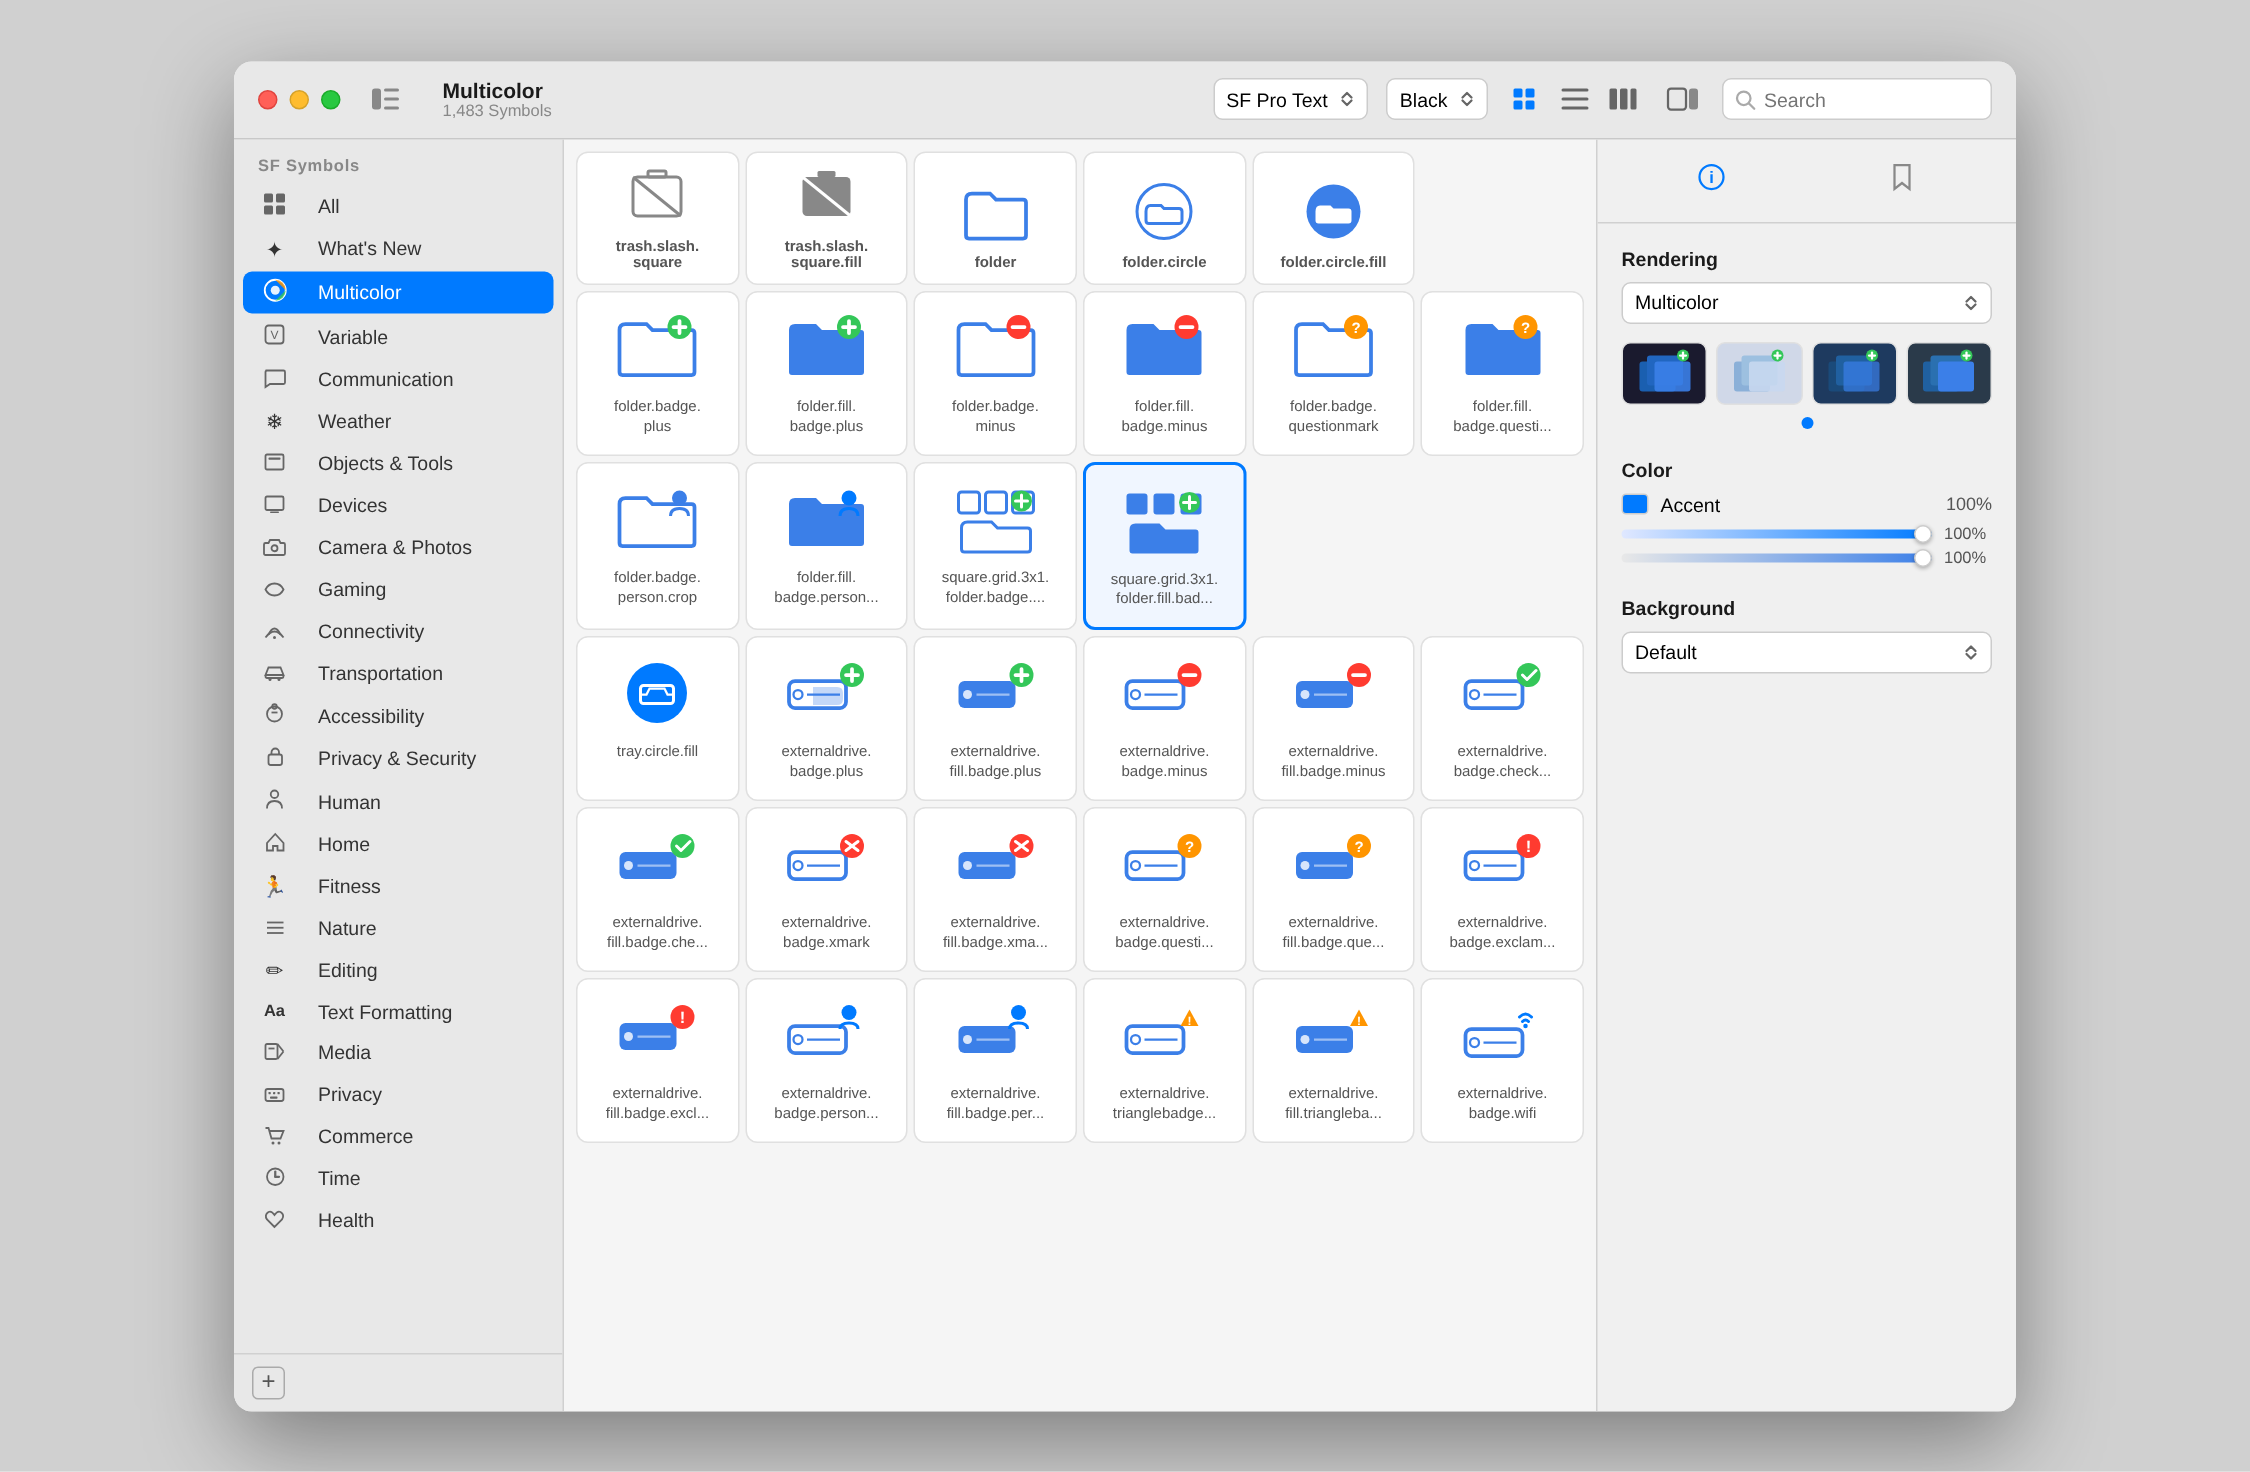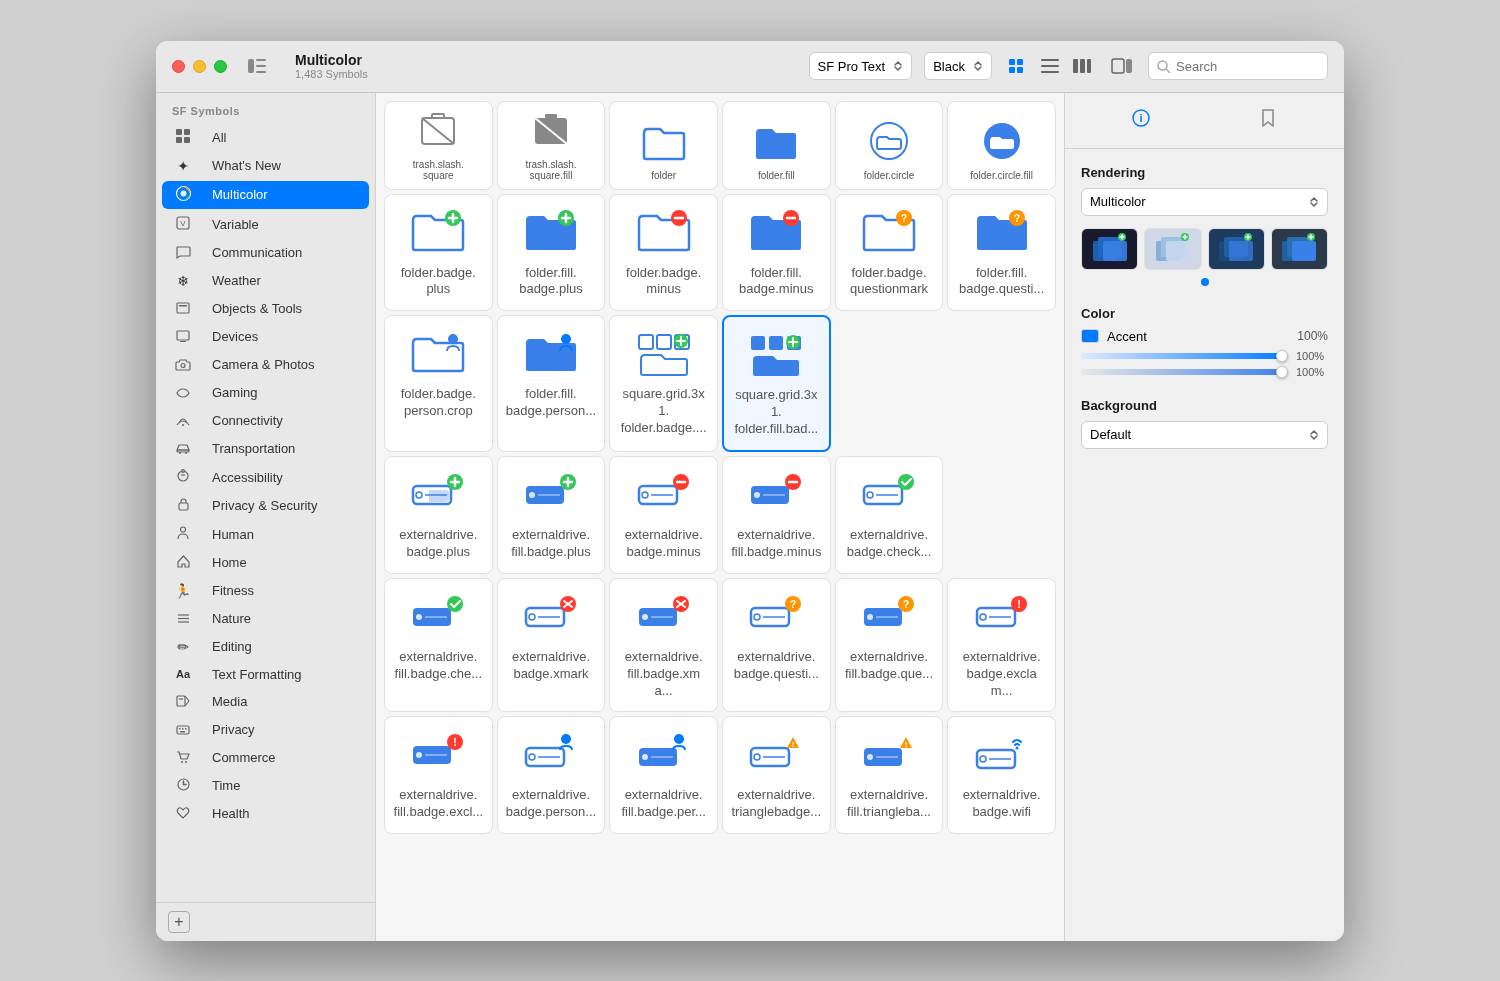--- a/index.html
+++ b/index.html
@@ -225,21 +225,21 @@
       background: #f0f6ff;
     }
     .icon-cell .icon-preview {
       width: 50px;
       height: 50px;
       display: flex;
       align-items: center;
       justify-content: center;
     }
     .icon-cell .icon-name {
-      font-size: 13px;
+      font-size: 10px;
       color: #555;
       text-align: center;
       word-break: break-all;
       line-height: 1.3;
     }
     
     .inspector {
       width: 280px;
       background: #f0f0f0;
       border-left: 1px solid #d0d0d0;
@@ -367,20 +367,21 @@
       background: white;
       border: 1px solid #e0e0e0;
       border-radius: 8px;
       padding: 8px;
       display: flex;
       flex-direction: column;
       align-items: center;
       gap: 6px;
       min-height: 80px;
       justify-content: flex-end;
+      font-weight: bold;
     }
     .top-cell .icon-name {
       font-size: 10px;
       color: #555;
       text-align: center;
     }
   </style>
 </head>
 <body>
 
@@ -731,28 +732,20 @@
         <div class="top-cell">
           <div class="icon-preview">
             <svg width="44" height="36" viewBox="0 0 44 36">
               <path d="M2 8 Q2 4 6 4 L18 4 L22 8 L40 8 Q42 8 42 10 L42 32 Q42 34 40 34 L4 34 Q2 34 2 32 Z" fill="none" stroke="#3B7FE8" stroke-width="2.5"></path>
             </svg>
           </div>
           <div class="icon-name">folder</div>
         </div>
         <div class="top-cell">
           <div class="icon-preview">
-            <svg width="44" height="36" viewBox="0 0 44 36">
-              <path d="M2 8 Q2 4 6 4 L18 4 L22 8 L40 8 Q42 8 42 10 L42 32 Q42 34 40 34 L4 34 Q2 34 2 32 Z" fill="#3B7FE8"></path>
-            </svg>
-          </div>
-          <div class="icon-name">folder.fill</div>
-        </div>
-        <div class="top-cell">
-          <div class="icon-preview">
             <svg width="40" height="40" viewBox="0 0 40 40">
               <circle cx="20" cy="20" r="18" fill="none" stroke="#3B7FE8" stroke-width="2"></circle>
               <path d="M8 20 Q8 16 11 16 L18 16 L20 18 L30 18 Q32 18 32 20 L32 26 Q32 28 30 28 L10 28 Q8 28 8 26 Z" fill="none" stroke="#3B7FE8" stroke-width="2"></path>
             </svg>
           </div>
           <div class="icon-name">folder.circle</div>
         </div>
         <div class="top-cell">
           <div class="icon-preview">
             <svg width="40" height="40" viewBox="0 0 40 40">
@@ -887,20 +880,30 @@
             </svg>
           </div>
           <div class="icon-name">square.grid.3x1.<br>folder.fill.bad...</div>
         </div>
 
 
       </div>
 
       <div class="icon-grid" style="margin-top:4px;">
 
+        <div class="icon-cell">
+          <div class="icon-preview">
+            <svg width="42" height="42" viewBox="0 0 42 42">
+              <circle cx="21" cy="21" r="20" fill="#007AFF"></circle>
+              <rect x="10" y="16" width="22" height="12" rx="2" fill="none" stroke="white" stroke-width="2"></rect>
+              <path d="M10 22 L14 22 L16 18 L26 18 L28 22 L32 22" fill="none" stroke="white" stroke-width="1.5"></path>
+            </svg>
+          </div>
+          <div class="icon-name">tray.circle.fill</div>
+        </div>
 
         <div class="icon-cell">
           <div class="icon-preview">
             <svg width="54" height="44" viewBox="0 0 54 44">
               <rect x="2" y="14" width="38" height="18" rx="4" fill="none" stroke="#3B7FE8" stroke-width="2.5"></rect>
               <path d="M18 18 L34 18 Q38 18 38 22 L38 26 Q38 30 34 30 L18 30 Z" fill="#3B7FE8" opacity="0.3"></path>
               <circle cx="8" cy="23" r="3" fill="none" stroke="#3B7FE8" stroke-width="1.5"></circle>
               <line x1="14" y1="23" x2="36" y2="23" stroke="#3B7FE8" stroke-width="1.5"></line>
               <circle cx="44" cy="10" r="8" fill="#34C759"></circle>
               <line x1="44" y1="6" x2="44" y2="14" stroke="white" stroke-width="2.5" stroke-linecap="round"></line>

